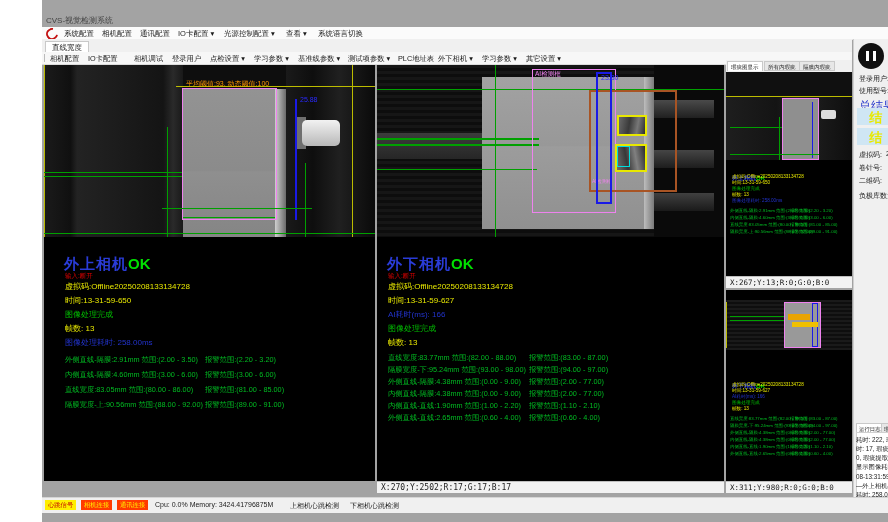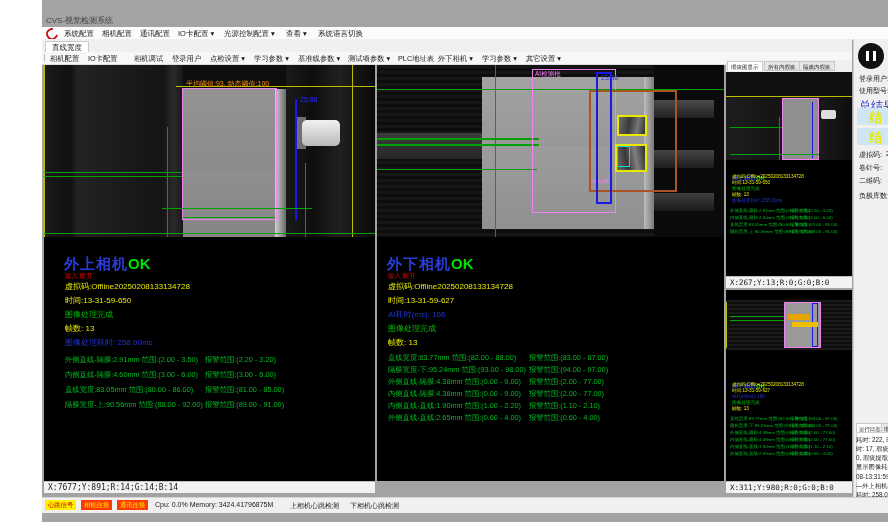--- a/index.html
+++ b/index.html
@@ -138,21 +138,20 @@
     <div class="txt brow" style="left:21px;top:272px;">图像处理耗时: 258.00ms</div>
     <div class="txt meas" style="left:21px;top:290px;">外侧直线-隔膜:2.91mm 范围:(2.00 - 3.50)</div>
     <div class="txt meas" style="left:161px;top:290px;">报警范围:(2.20 - 3.20)</div>
     <div class="txt meas" style="left:21px;top:305px;">内侧直线-隔膜:4.60mm 范围:(3.00 - 6.00)</div>
     <div class="txt meas" style="left:161px;top:305px;">报警范围:(3.00 - 6.00)</div>
     <div class="txt meas" style="left:21px;top:320px;">直线宽度:83.05mm 范围:(80.00 - 86.00)</div>
     <div class="txt meas" style="left:161px;top:320px;">报警范围:(81.00 - 85.00)</div>
     <div class="txt meas" style="left:21px;top:335px;">隔膜宽度-上:90.56mm 范围:(88.00 - 92.00)</div>
     <div class="txt meas" style="left:161px;top:335px;">报警范围:(89.00 - 91.00)</div>
   </div>
-  <div class="coordbar" style="left:2px;top:481px;width:331px;">X:7677;Y:891;R:14;G:14;B:14</div>
 
   <div class="panel" style="left:335px;top:65px;width:347px;height:416px;">
     <div class="abs" style="left:0;top:0;width:347px;height:172px;background:repeating-linear-gradient(180deg,#161616 0 3px,#0d0d0d 3px 6px);"></div>
     <div class="abs" style="left:0;top:68px;width:118px;height:26px;background:linear-gradient(180deg,#3c3c3c,#262626);"></div>
     <div class="abs" style="left:105px;top:12px;width:162px;height:152px;background:linear-gradient(180deg,#a2a2a2 0,#989898 45%,#9c9c9c 46%,#909090 100%);"></div>
     <div class="abs" style="left:267px;top:12px;width:10px;height:152px;background:linear-gradient(90deg,#bdbdbd,#7a7a7a);"></div>
     <div class="abs" style="left:277px;top:0;width:70px;height:172px;background:#0a0a0a;"></div>
     <div class="abs" style="left:277px;top:35px;width:60px;height:18px;background:linear-gradient(180deg,#4a4a4a,#202020);"></div>
     <div class="abs" style="left:277px;top:85px;width:60px;height:18px;background:linear-gradient(180deg,#454545,#1d1d1d);"></div>
     <div class="abs" style="left:277px;top:128px;width:60px;height:18px;background:linear-gradient(180deg,#404040,#1a1a1a);"></div>
@@ -186,20 +185,21 @@
     <div class="txt meas" style="left:152px;top:300px;">报警范围:(94.00 - 97.00)</div>
     <div class="txt meas" style="left:11px;top:312px;">外侧直线-隔膜:4.38mm 范围:(0.00 - 9.00)</div>
     <div class="txt meas" style="left:152px;top:312px;">报警范围:(2.00 - 77.00)</div>
     <div class="txt meas" style="left:11px;top:324px;">内侧直线-隔膜:4.38mm 范围:(0.00 - 9.00)</div>
     <div class="txt meas" style="left:152px;top:324px;">报警范围:(2.00 - 77.00)</div>
     <div class="txt meas" style="left:11px;top:336px;">内侧直线-直线:1.90mm 范围:(1.00 - 2.20)</div>
     <div class="txt meas" style="left:152px;top:336px;">报警范围:(1.10 - 2.10)</div>
     <div class="txt meas" style="left:11px;top:348px;">外侧直线-直线:2.65mm 范围:(0.60 - 4.00)</div>
     <div class="txt meas" style="left:152px;top:348px;">报警范围:(0.60 - 4.00)</div>
   </div>
+  <div class="coordbar" style="left:335px;top:481px;width:347px;">X:270;Y:2502;R:17;G:17;B:17</div>
 
   <div class="abs" style="left:684px;top:60px;width:126px;height:12px;background:#f0f0f0;"></div>
   <div class="minitab sel" style="left:685px;top:61px;">瑕疵图显示</div>
   <div class="minitab" style="left:722px;top:61px;">所有内瑕疵</div>
   <div class="minitab" style="left:757px;top:61px;">隔膜内瑕疵</div>
 
   <div class="panel" style="left:684px;top:72px;width:126px;height:204px;">
     <div class="abs" style="left:0;top:0;width:126px;height:24px;background:#101010;"></div>
     <div class="abs" style="left:0;top:24px;width:126px;height:64px;background:linear-gradient(90deg,#1e1e1e,#141414 40%,#232323 55%,#0e0e0e);"></div>
     <div class="yline" style="left:0;top:24px;width:126px;height:1px;"></div>

